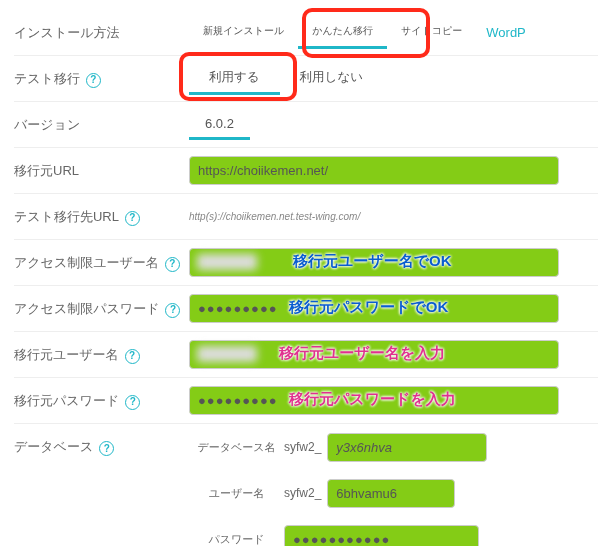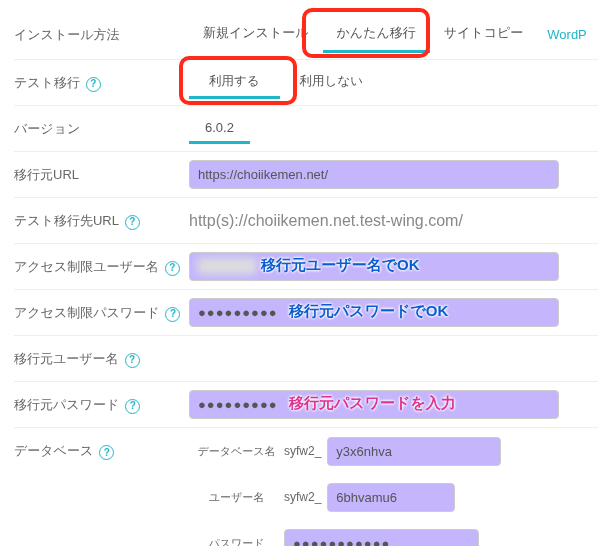--- a/index.html
+++ b/index.html
@@ -45,21 +45,21 @@
     font-weight: bold;
     margin-left: 6px;
     line-height: 1;
   }
   .tab {
     display: inline-block;
     padding: 8px 14px;
     color: #555;
     border-bottom: 3px solid transparent;
     cursor: pointer;
-    font-size: 13px;
+    font-size: 10px;
   }
   .tab.active { border-bottom-color: #1fb7c8; }
   .tab.small { padding: 6px 20px; font-size: 12.5px; }
   .ver {
     display: inline-block;
     padding: 6px 16px;
     border-bottom: 3px solid #1fb7c8;
     font-size: 13px;
   }
   .highlight-box {
@@ -69,21 +69,21 @@
     pointer-events: none;
     z-index: 5;
   }
   input[type=text], input[type=password] {
     font-family: inherit;
     font-size: 13px;
     padding: 6px 8px;
     border: 1px solid #ccc;
     border-radius: 4px;
     color: #555;
-    background: #c4b5fd;
+    background: #84cc16;
   }
   .annot {
     position: absolute;
     font-weight: 700;
     font-size: 15px;
     white-space: nowrap;
     z-index: 3;
   }
   .annot.blue { color: #0a5dcf; text-shadow: 0 0 3px #fff,0 0 3px #fff,0 0 3px #fff; }
   .annot.pink { color: #e0318f; text-shadow: 0 0 3px #fff,0 0 3px #fff,0 0 3px #fff; }
@@ -155,54 +155,61 @@
     <input type="text" style="width: 370px;" value="https://choiikemen.net/">
   </div>
 </div>
 
 <div class="row">
   <div class="label-col">
     <span>テスト移行先URL</span>
     <span class="help">?</span>
   </div>
   <div class="field-col">
-    <span style="color:#888;font-size:16px;">http(s)://choiikemen.net.test-wing.com/</span>
+    <span style="color:#888;font-size:10px;font-style:italic;">http(s)://choiikemen.net.test-wing.com/</span>
   </div>
 </div>
 
 <div class="row">
   <div class="label-col">
     <span>アクセス制限ユーザー名</span>
     <span class="help">?</span>
   </div>
   <div class="field-col" style="position:relative;">
     <div style="position:relative;width:370px;">
       <input type="text" value="" style="width: 100%;">
       <div class="blurred"></div>
     </div>
-    <span class="annot blue" style="left:72px;top:4px;">移行元ユーザー名でOK</span>
+    <span class="annot blue" style="left:104px;top:4px;">移行元ユーザー名でOK</span>
   </div>
 </div>
 
 <div class="row">
   <div class="label-col">
     <span>アクセス制限パスワード</span>
     <span class="help">?</span>
   </div>
   <div class="field-col" style="position:relative;">
     <input type="text" class="dots" style="width: 370px;" value="●●●●●●●●●">
     <span class="annot blue" style="left:100px;top:4px;">移行元パスワードでOK</span>
   </div>
 </div>
 
 <div class="row">
   <div class="label-col">
     <span>移行元ユーザー名</span>
     <span class="help">?</span>
   </div>
+  <div class="field-col" style="position:relative;">
+    <div style="position:relative;width:370px;">
+      <input type="text" value="" style="width: 100%;">
+      <div class="blurred"></div>
+    </div>
+    <span class="annot pink" style="left:90px;top:4px;">移行元ユーザー名を入力</span>
+  </div>
 </div>
 
 <div class="row">
   <div class="label-col">
     <span>移行元パスワード</span>
     <span class="help">?</span>
   </div>
   <div class="field-col" style="position:relative;">
     <input type="text" class="dots" style="width: 370px;" value="●●●●●●●●●">
     <span class="annot pink" style="left:100px;top:4px;">移行元パスワードを入力</span>
@@ -210,21 +217,21 @@
 </div>
 
 <div class="row noborder">
   <div class="label-col">
     <span>データベース</span>
     <span class="help">?</span>
   </div>
   <div class="field-col">
     <span class="sublabel">データベース名</span>
     <span class="prefix">syfw2_</span>
-    <input type="text" style="width: 174px;" value="y3x6nhva">
+    <input type="text" style="width: 160px; font-style: italic;" value="y3x6nhva">
   </div>
 </div>
 
 <div class="row noborder">
   <div class="label-col"></div>
   <div class="field-col">
     <span class="sublabel">ユーザー名</span>
     <span class="prefix">syfw2_</span>
     <input type="text" style="width: 128px;" value="6bhvamu6">
   </div>

